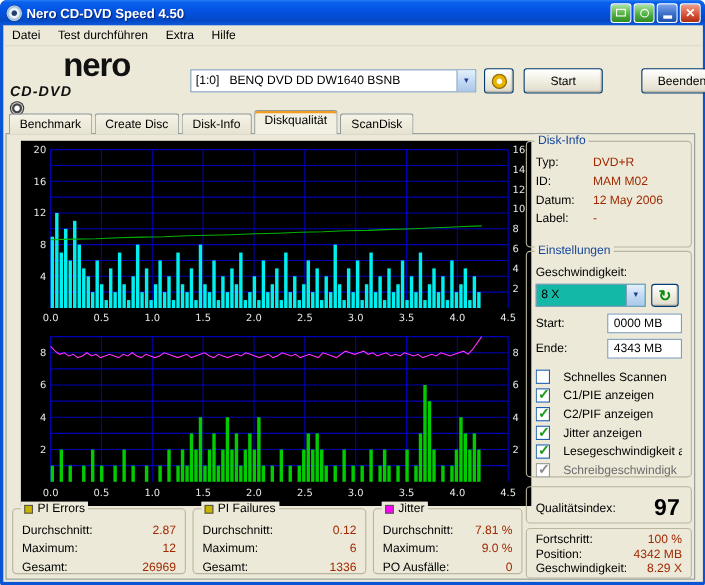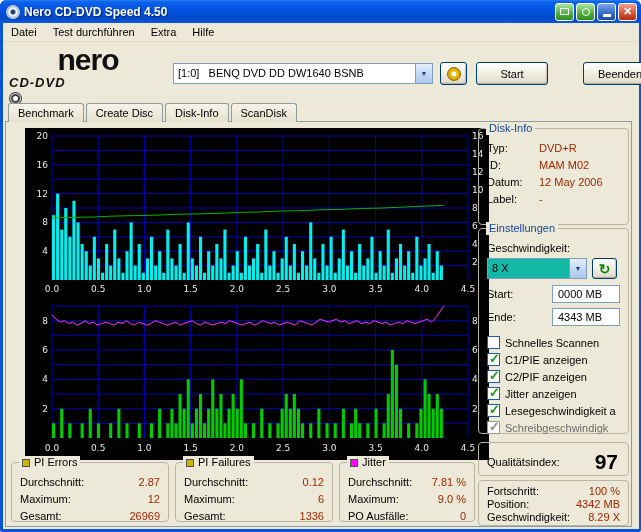--- a/index.html
+++ b/index.html
@@ -41,42 +41,42 @@
   .startbtn{left:473px;top:19px;width:72px;height:23px;}
   .quitbtn{left:580px;top:19px;width:74px;height:23px;}
 
   .tabs{position:absolute;left:5px;top:77px;height:22px;display:flex;align-items:flex-end;z-index:3;}
   .tab{height:19px;padding:3px 9px 0 9px;margin-right:2px;font-size:11px;border:1px solid #919B9C;border-bottom:none;border-radius:3px 3px 0 0;
     background:linear-gradient(180deg,#F6F4E8 0%,#E6E2D0 100%);color:#000;cursor:default;}
   .tab.active{height:22px;background:#F2F0E3;box-shadow:inset 0 2px 0 #F49B21;font-weight:normal;}
 
   .tabpanel{position:absolute;left:2px;top:98px;width:627px;height:406px;border:1px solid #919B9C;background:#ECE9D8;}
 
-  .chartpanel{position:absolute;left:19px;top:6px;width:464px;height:332px;background:#000;}
+  .chartpanel{position:absolute;left:13px;top:6px;width:464px;height:332px;background:#000;}
   svg{display:block;}
   .axis{fill:#E9E9E9;font-size:9px;font-family:"DejaVu Sans",sans-serif;}
 
   .group{position:absolute;border:1px solid #B9B5A0;border-radius:4px;}
   .gcap{position:absolute;top:-7px;left:7px;background:#ECE9D8;padding:0 3px;font-size:11px;line-height:13px;display:flex;align-items:center;gap:4px;}
   .gcap.blue{color:#16469C;}
   .legend-sq{width:8px;height:8px;display:inline-block;border:1px solid #555;}
   .gcontent{padding:11px 8px 0 8px;}
   .kv{display:flex;font-size:11px;line-height:17px;}
   .kv .lab{color:#000;}
   .kv .val{color:#A02800;}
   .kv.split{justify-content:space-between;}
   .kv.fixed .lab{width:52px;flex:0 0 auto;}
 
   .textbox{width:68px;height:18px;background:#fff;border:1px solid #7F9DB9;font-size:11px;line-height:16px;padding-left:5px;color:#000;}
   .spdcombo{width:100px;height:21px;background:#14b8a6;border:1px solid #7F9DB9;display:flex;}
   .spdcombo .combo-text{line-height:19px;}
   .refreshbtn{position:static;width:25px;height:21px;margin-left:5px;}
   .refresh-ico{color:#0A8A0A;font-size:14px;font-weight:bold;line-height:14px;}
 
-  .cbrow{display:flex;align-items:center;gap:5px;height:17px;font-size:11px;white-space:nowrap;overflow:hidden;}
+  .cbrow{display:flex;align-items:center;gap:12px;height:17px;font-size:11px;white-space:nowrap;overflow:hidden;}
   .cbbox{width:13px;height:13px;background:#fff;border:1px solid #1D5FAD;flex:0 0 auto;position:relative;}
   .cbrow.checked .cbbox::after{content:"✓";position:absolute;left:1px;top:-3px;color:#1A9C1A;font-size:13px;font-weight:bold;}
   .cbrow.disabled .cbbox{border-color:#9a9a92;}
   .cbrow.disabled .cbbox::after{color:#8C8C8C;}
   .cbrow.disabled .cblabel{color:#6b6b6b;}
 
   .qualrow{display:flex;align-items:center;justify-content:space-between;padding:8px 10px 0 8px;text-align:right;}
   .quallabel{font-size:11px;}
   .qualval{font-size:21px;font-weight:bold;color:#000;line-height:21px;}
 </style>
@@ -127,20 +127,21 @@
         <span class="eject-ico"></span>
       </div>
       <div class="btn startbtn">Start</div>
       <div class="btn quitbtn">Beenden</div>
     </div>
 
     <div class="tabs">
       <div class="tab">Benchmark</div>
       <div class="tab">Create Disc</div>
       <div class="tab">Disk-Info</div>
+      <div class="tab active">Diskqualität</div>
       <div class="tab">ScanDisk</div>
     </div>
 
     <div class="tabpanel">
 
       <div class="chartpanel">
         <svg id="chart-top" width="464" height="172">
             <line x1="27" y1="137.6" x2="443" y2="137.6" stroke="#0000B8" stroke-width="1"></line>
             <line x1="27" y1="123.2" x2="443" y2="123.2" stroke="#0000B8" stroke-width="1"></line>
             <line x1="27" y1="108.80000000000001" x2="443" y2="108.80000000000001" stroke="#0000B8" stroke-width="1"></line>

